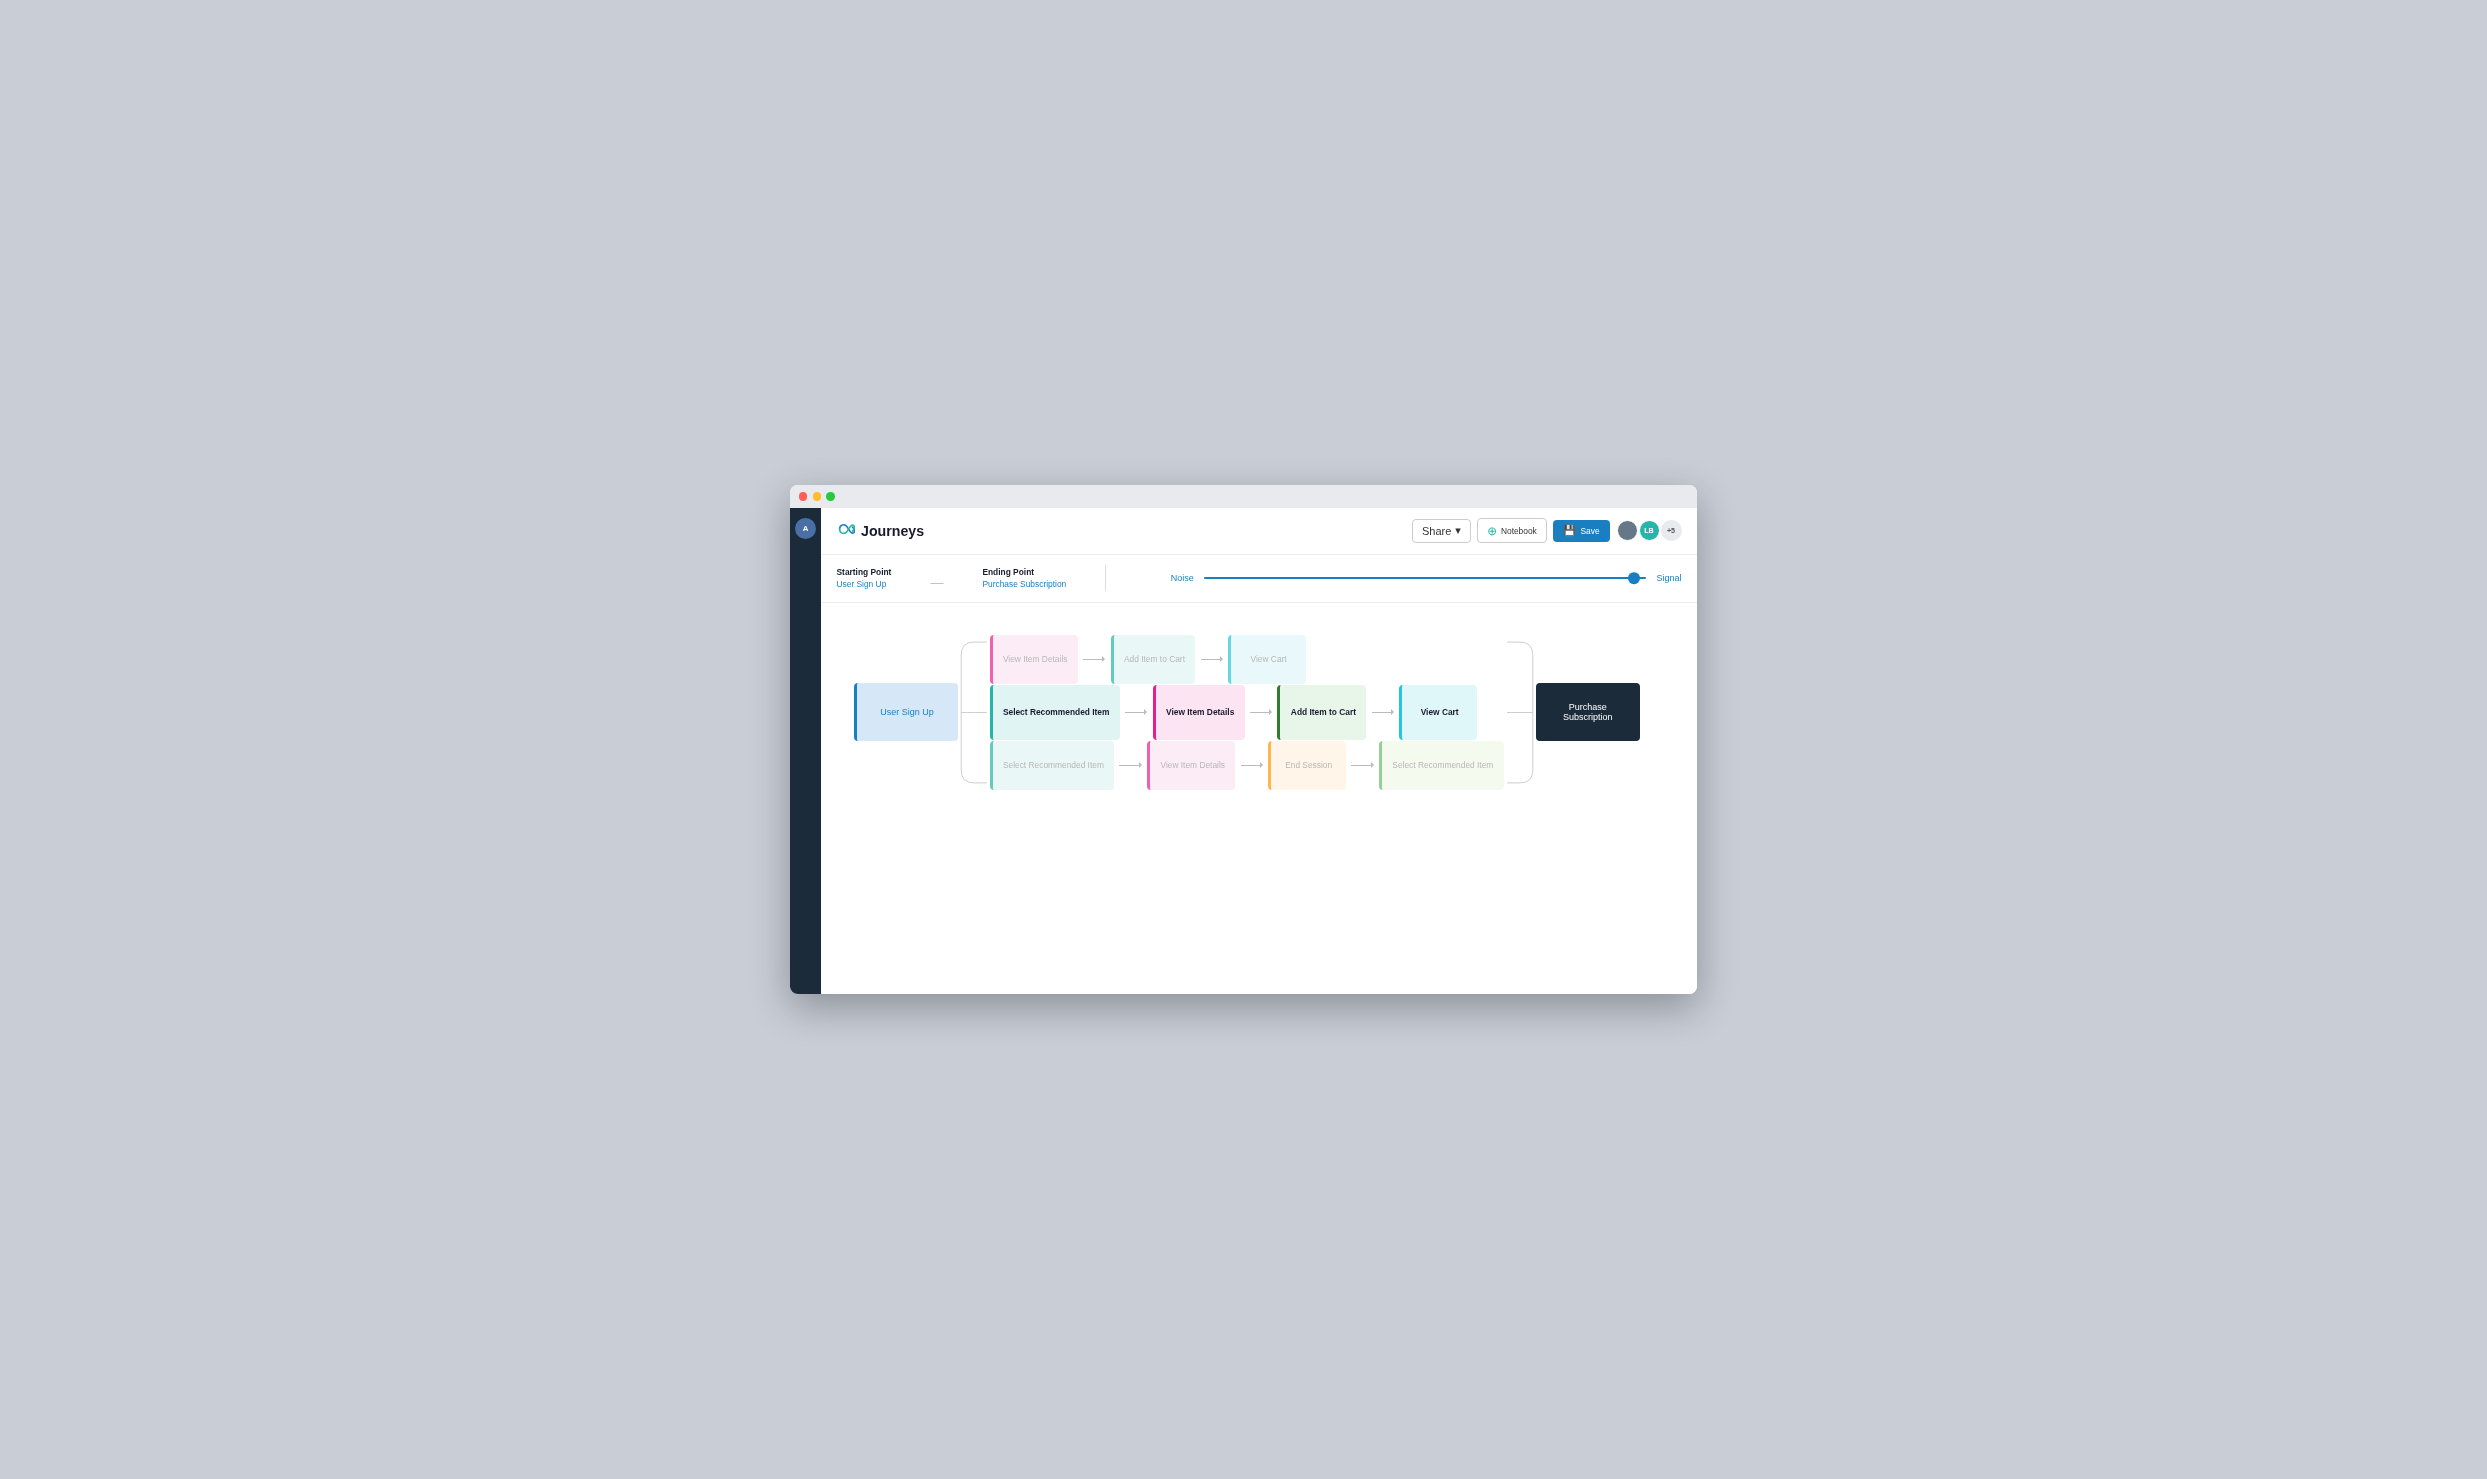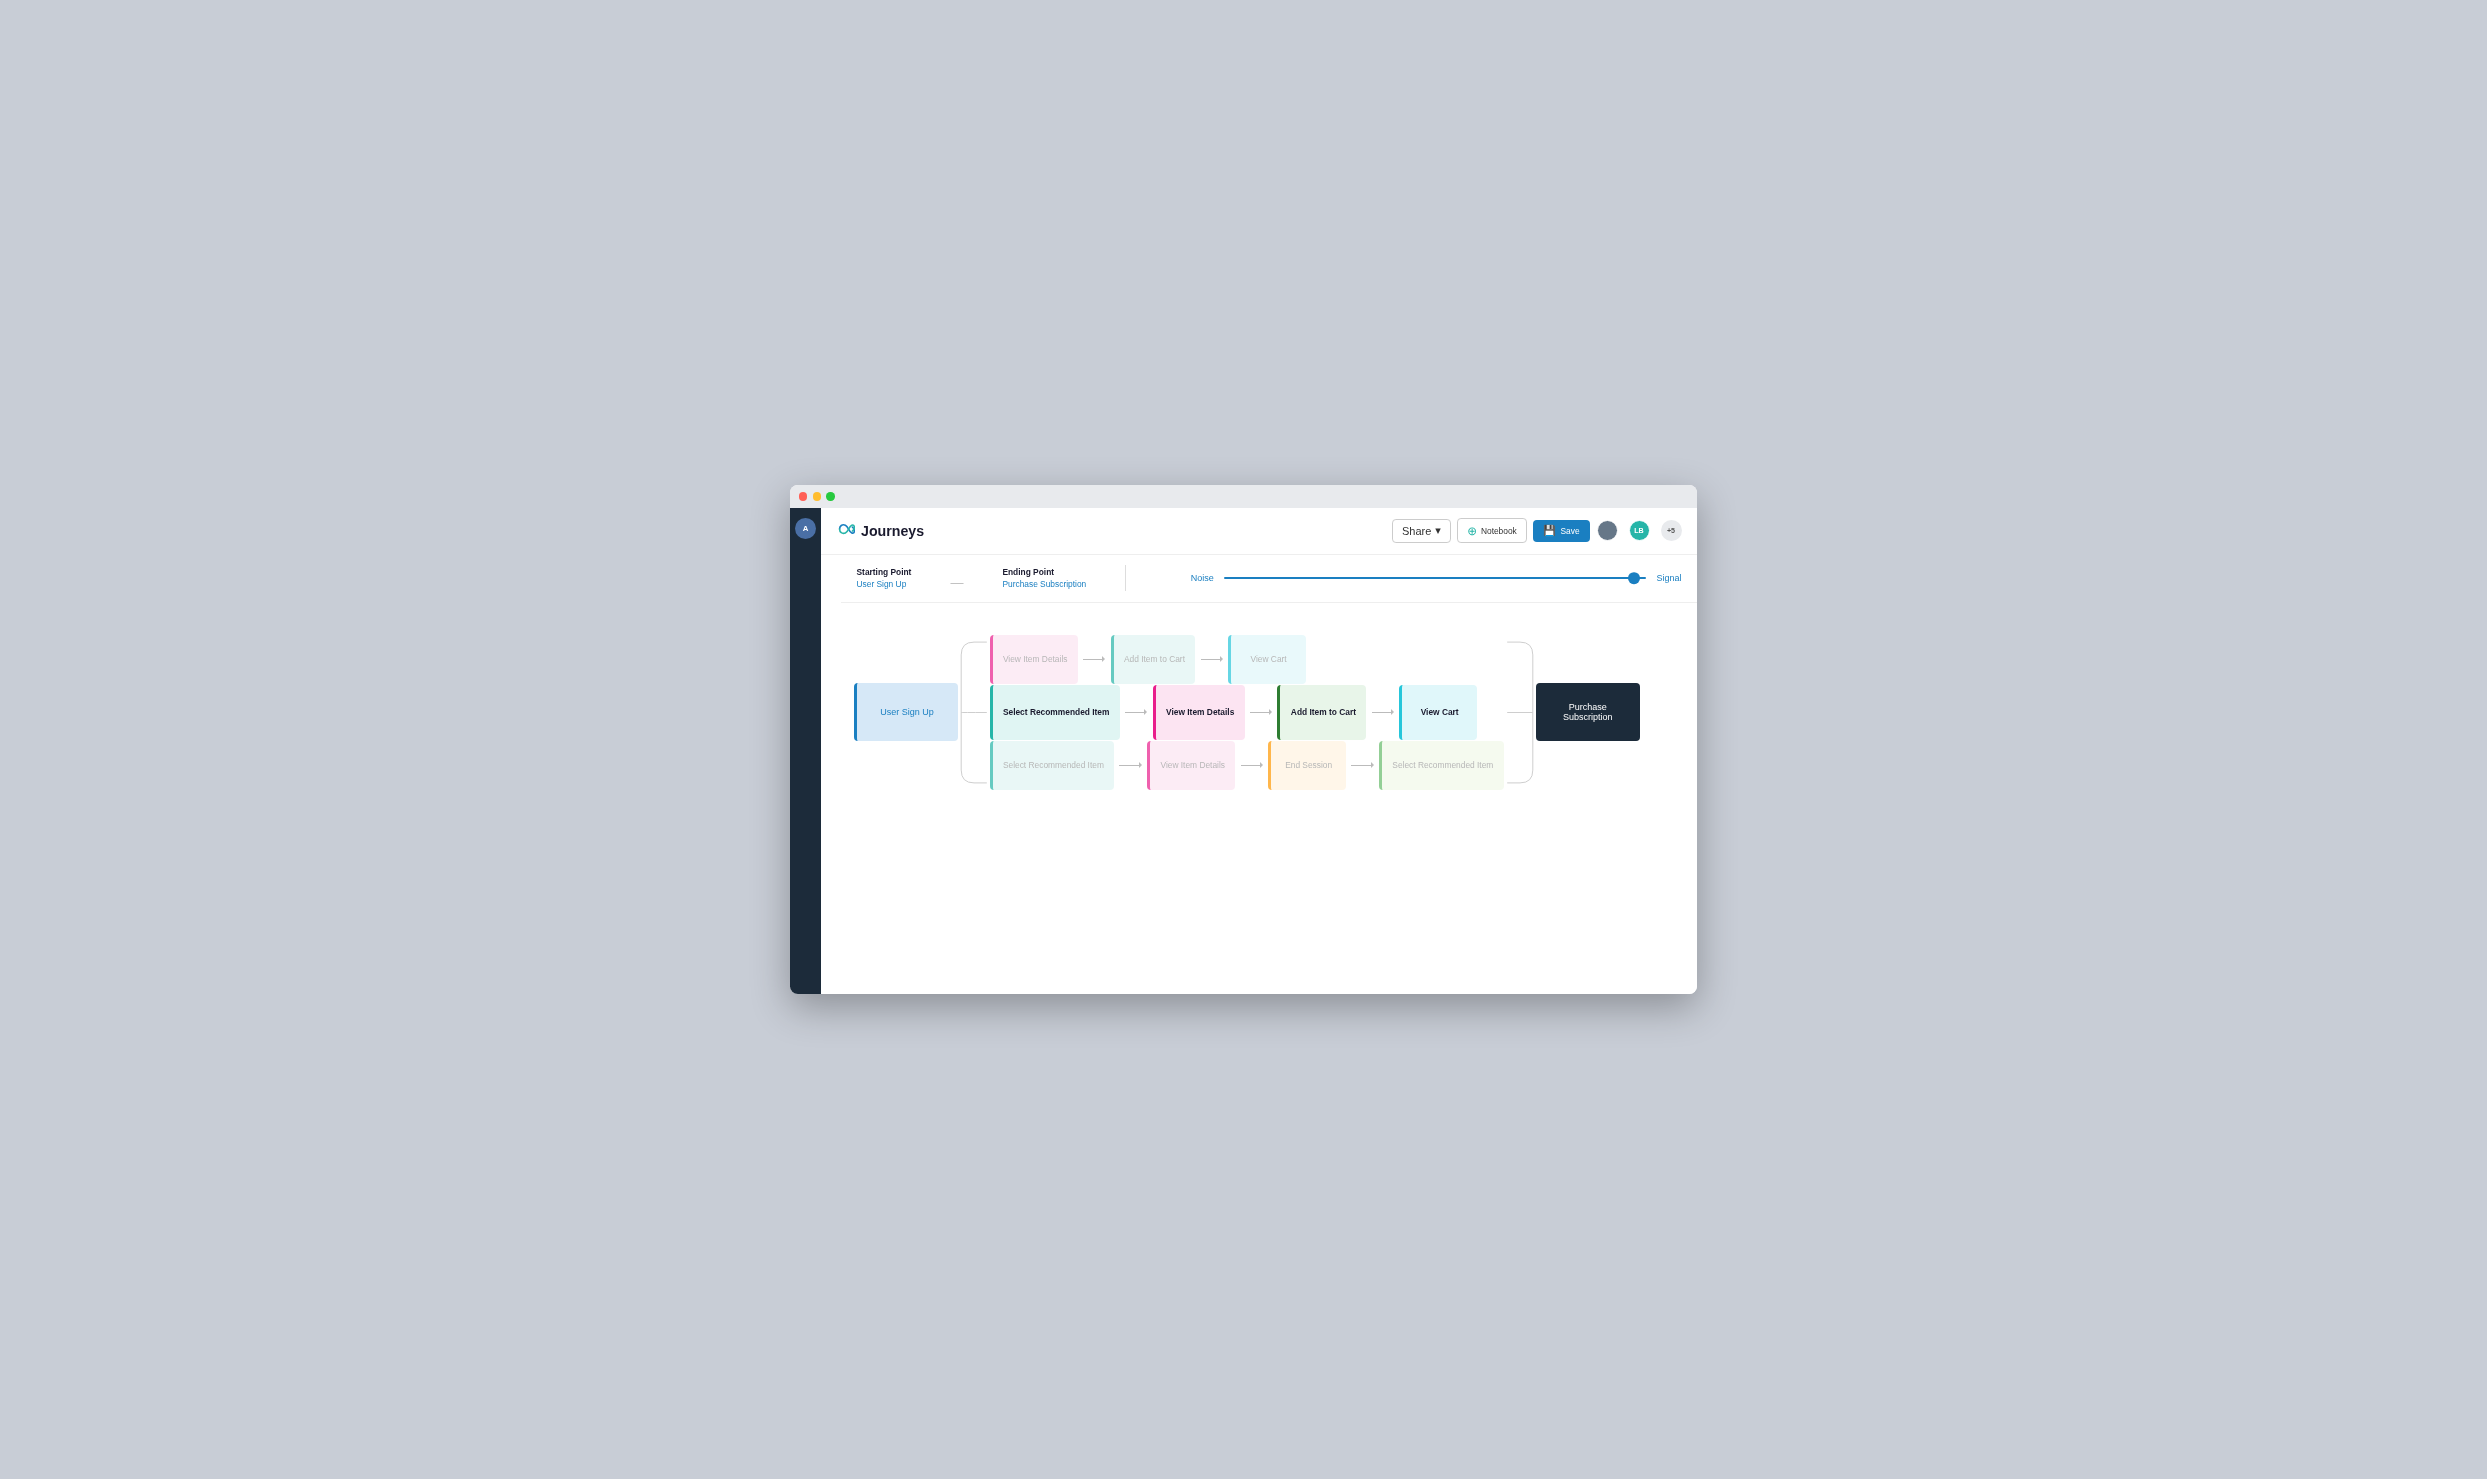--- a/index.html
+++ b/index.html
@@ -122,21 +122,21 @@
       cursor: pointer;
       font-size: 8.4px;
       display: flex;
       align-items: center;
       gap: 3.9px;
       font-weight: 500;
     }
     .avatar-group {
       display: flex;
       align-items: flex-start;
-      gap: 11px;
+      gap: 1px;
     }
     .avatar-img {
       width: 21px;
       height: 21px;
       border-radius: 50%;
       background: #888;
       overflow: hidden;
       border: 1.3px solid white;
     }
     .avatar-teal {
@@ -184,21 +184,20 @@
       border-bottom-color: #1a7fc1;
       font-weight: 500;
     }
 
     .config-bar {
       display: flex;
       padding: 10.4px 15.5px;
       border-bottom: 0.6px solid #eee;
       gap: 39px;
       align-items: center;
-      margin-left: 20px;
     }
     .config-section {
       display: flex;
       flex-direction: column;
       gap: 2.6px;
     }
     .config-label {
       font-size: 8.4px;
       font-weight: 700;
       color: #1a1a2e;

